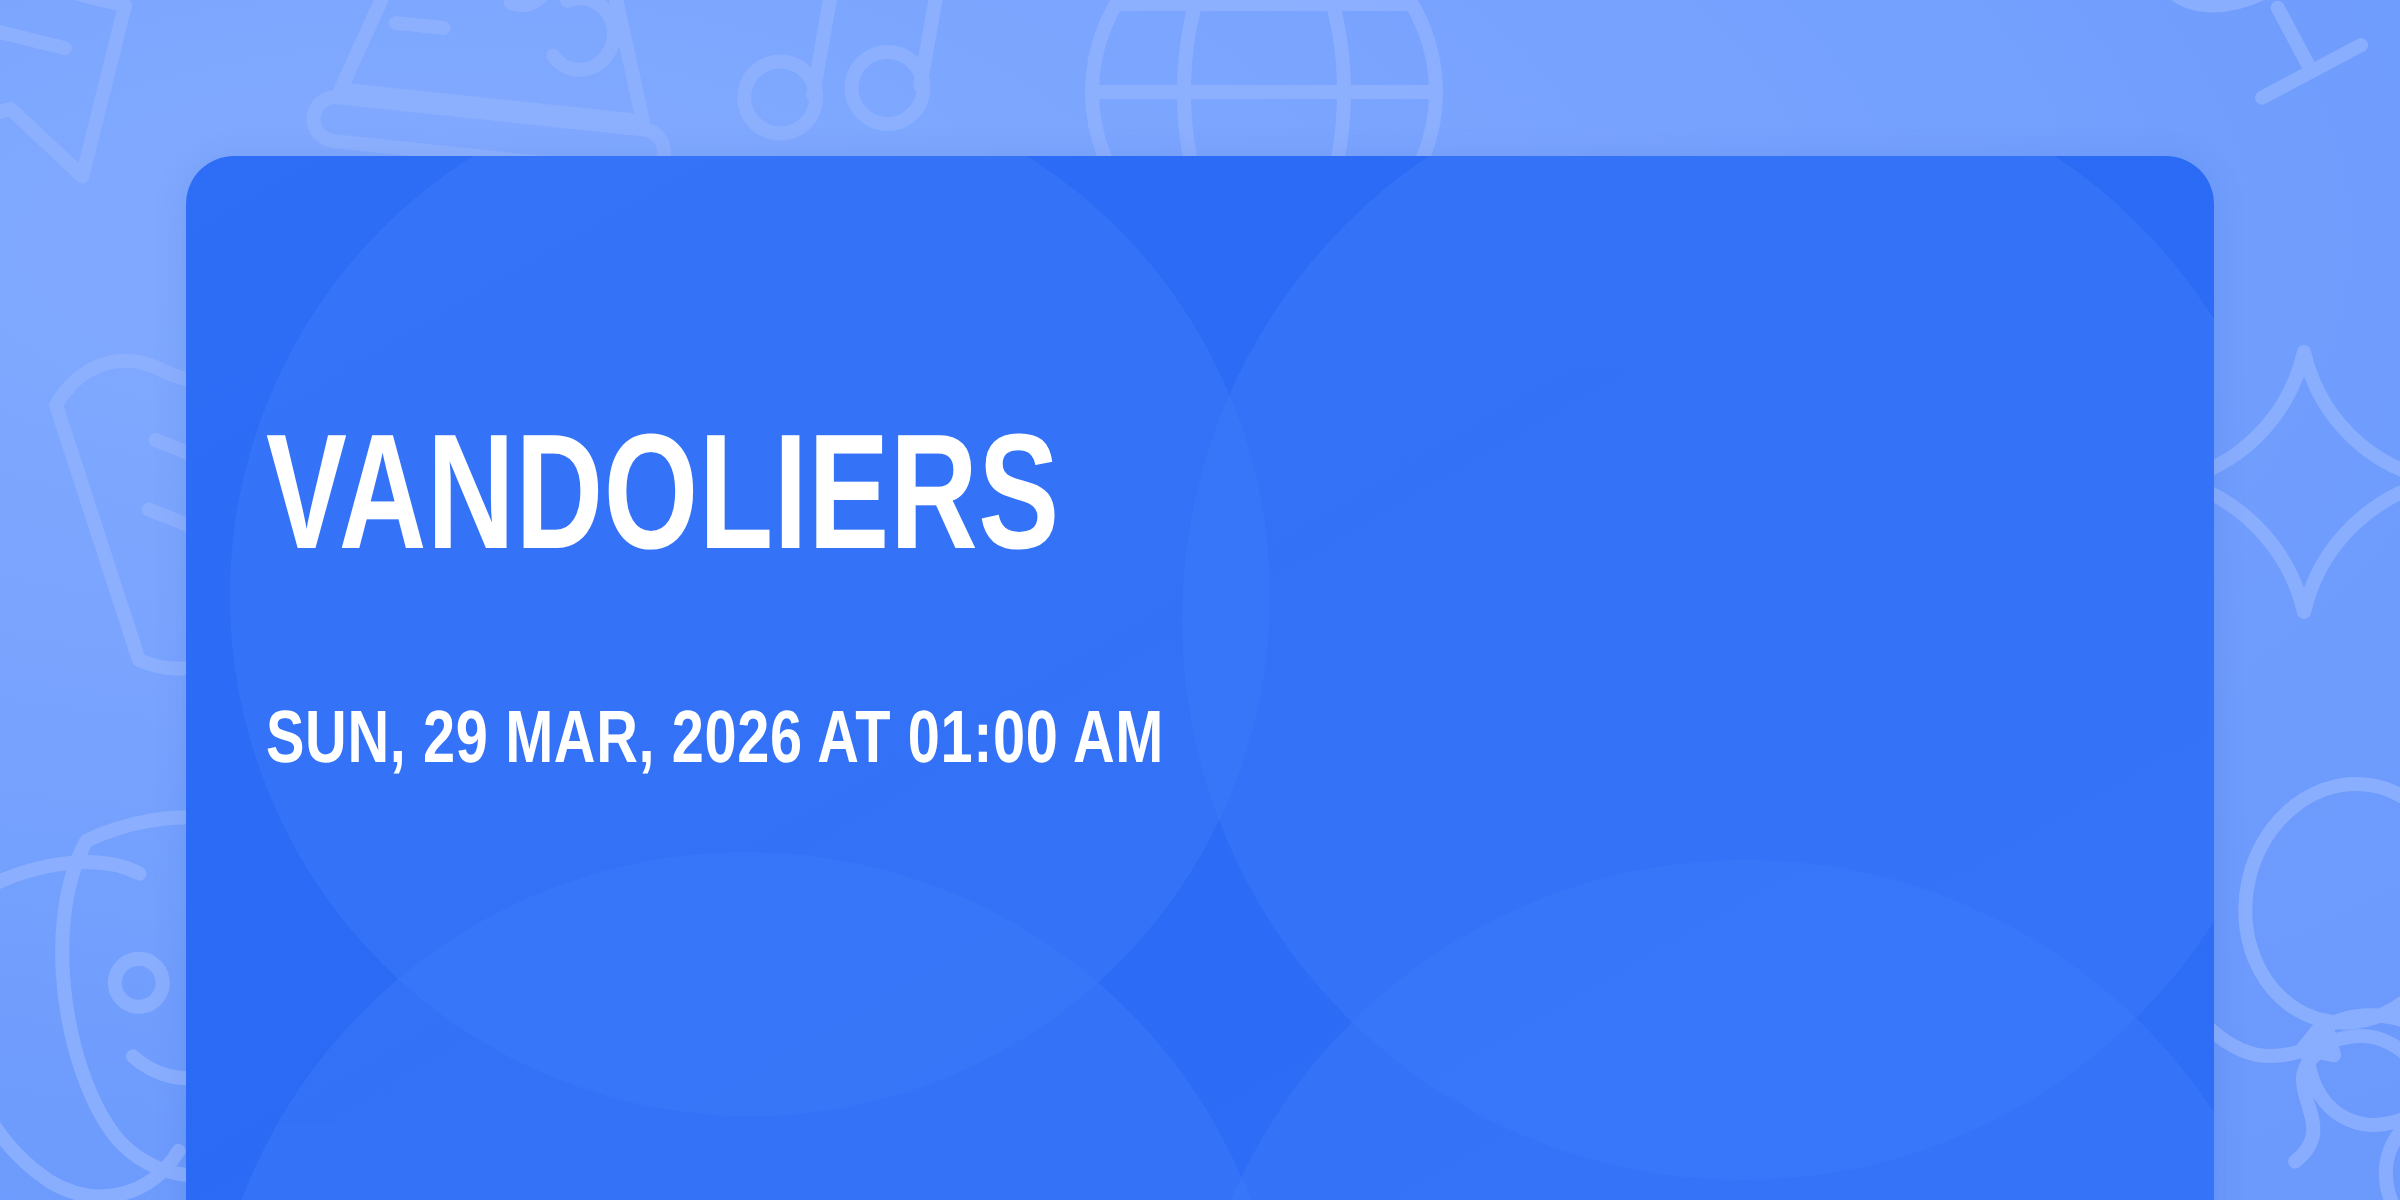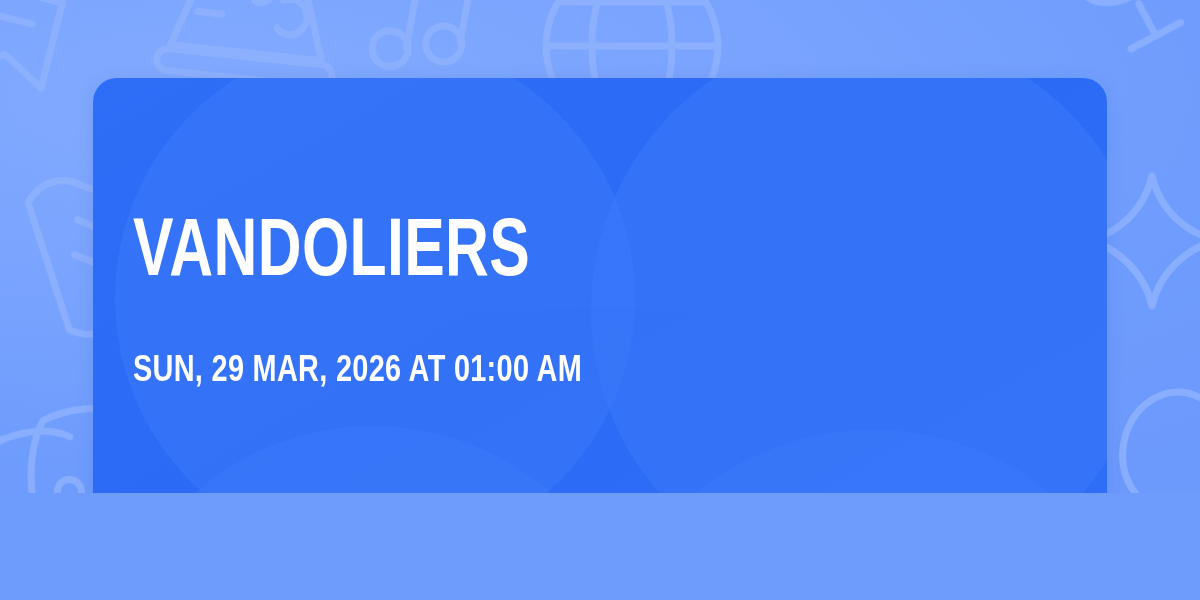--- a/index.html
+++ b/index.html
@@ -10,21 +10,21 @@
     overflow: hidden;
   }
   body {
     font-family: "Liberation Sans", sans-serif;
     background: #6E9CFD;
   }
 
   #stage {
     position: relative;
     width: 1200px;
-    height: 493px;
+    height: 600px;
     overflow: hidden;
   }
 
   
   .bg-base {
     position: absolute;
     inset: 0;
     background:
       radial-gradient(120% 100% at 18% 20%, #82AAFE 0%, #7AA4FE 35%, #6E9CFD 75%, #6C99FC 100%);
   }

